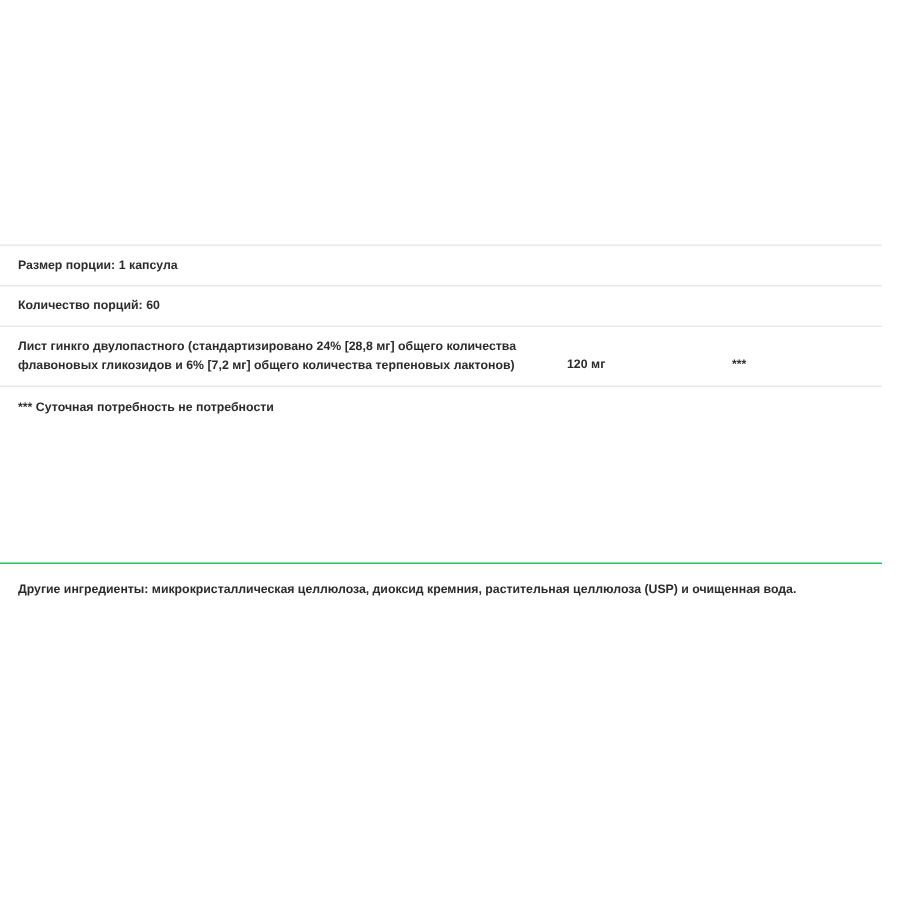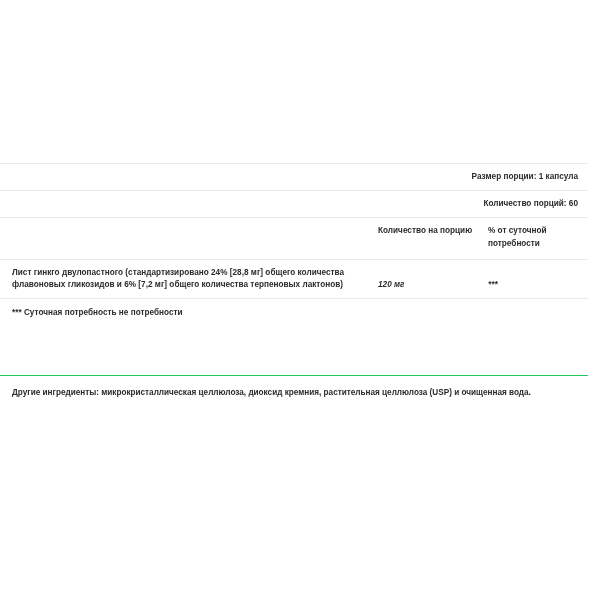--- a/index.html
+++ b/index.html
@@ -52,21 +52,20 @@
   .cell-text.amount,
   .cell-text.dv {
     padding-left: 0;
     padding-right: 6px;
   }
 
   
   .serving-row .cell-text {
     padding-top: 7px;
     padding-bottom: 7px;
-    text-align: right;
   }
 
   
   .header-row .cell-text {
     padding-top: 7px;
     padding-bottom: 9px;
   }
 
   .header-row .hdr-blank {
     padding: 0;
@@ -78,21 +77,20 @@
   }
 
   .ginkgo-row .cell-text {
     padding-top: 7px;
     padding-bottom: 7px;
   }
 
   .ginkgo-row .amount,
   .ginkgo-row .dv {
     padding-top: 19px;
-    font-style: italic;
   }
 
   .footnote-row .cell-text {
     padding-top: 8px;
     padding-bottom: 8px;
   }
 
   
   .bottom-block {
     position: absolute;
@@ -136,29 +134,20 @@
           <div class="cell-text">Размер порции: 1 капсула</div>
         </td>
       </tr>
 
       <tr class="serving-row">
         <td colspan="3">
           <div class="cell-text">Количество порций: 60</div>
         </td>
       </tr>
 
-      <tr class="header-row">
-        <td class="hdr-blank"></td>
-        <td>
-          <div class="cell-text amount">Количество на порцию</div>
-        </td>
-        <td>
-          <div class="cell-text dv">% от суточной потребности</div>
-        </td>
-      </tr>
 
 
       <tr class="ginkgo-row">
         <td>
           <div class="cell-text">Лист гинкго двулопастного (стандартизировано 24% [28,8 мг] общего количества флавоновых гликозидов и 6% [7,2 мг] общего количества терпеновых лактонов)</div>
         </td>
         <td>
           <div class="cell-text amount">120 мг</div>
         </td>
         <td>

